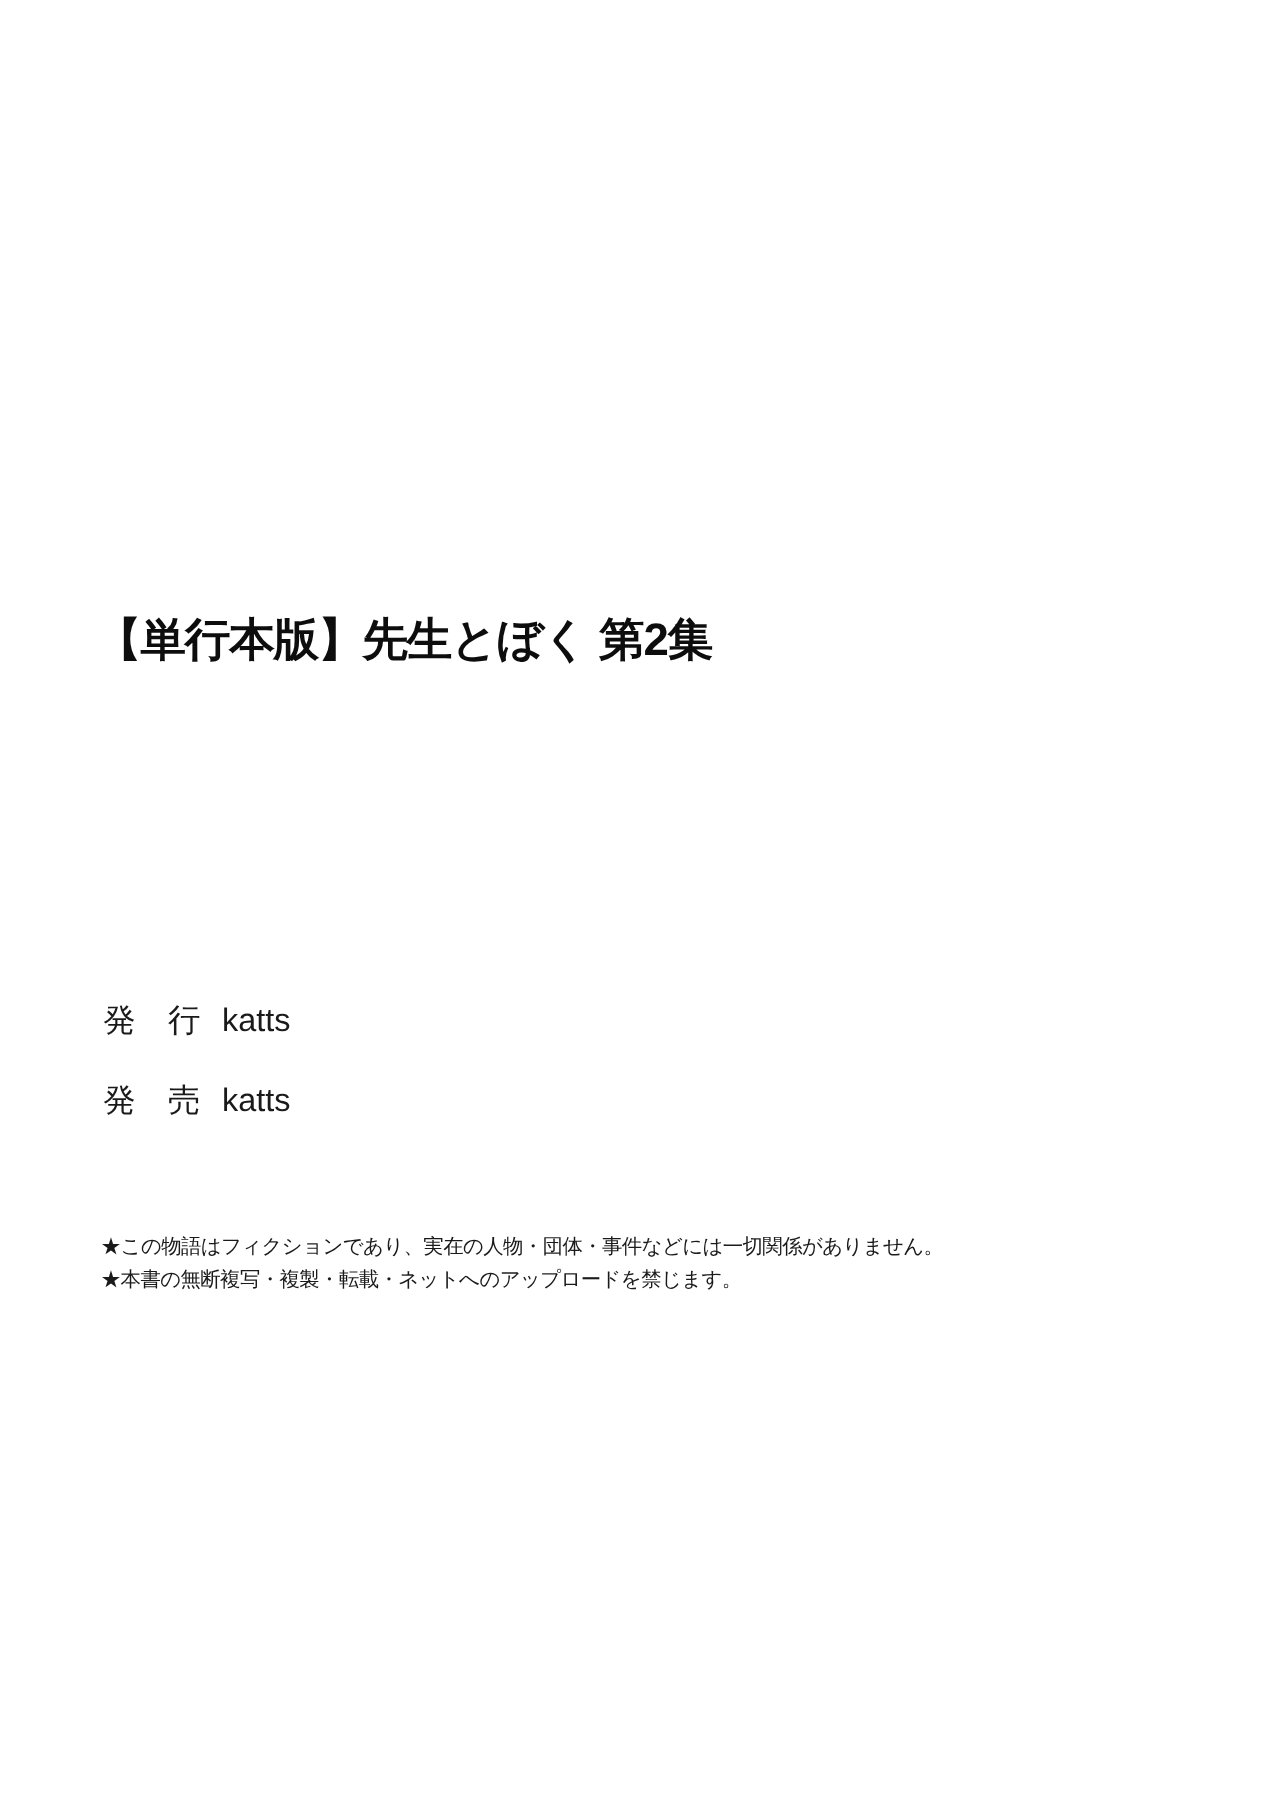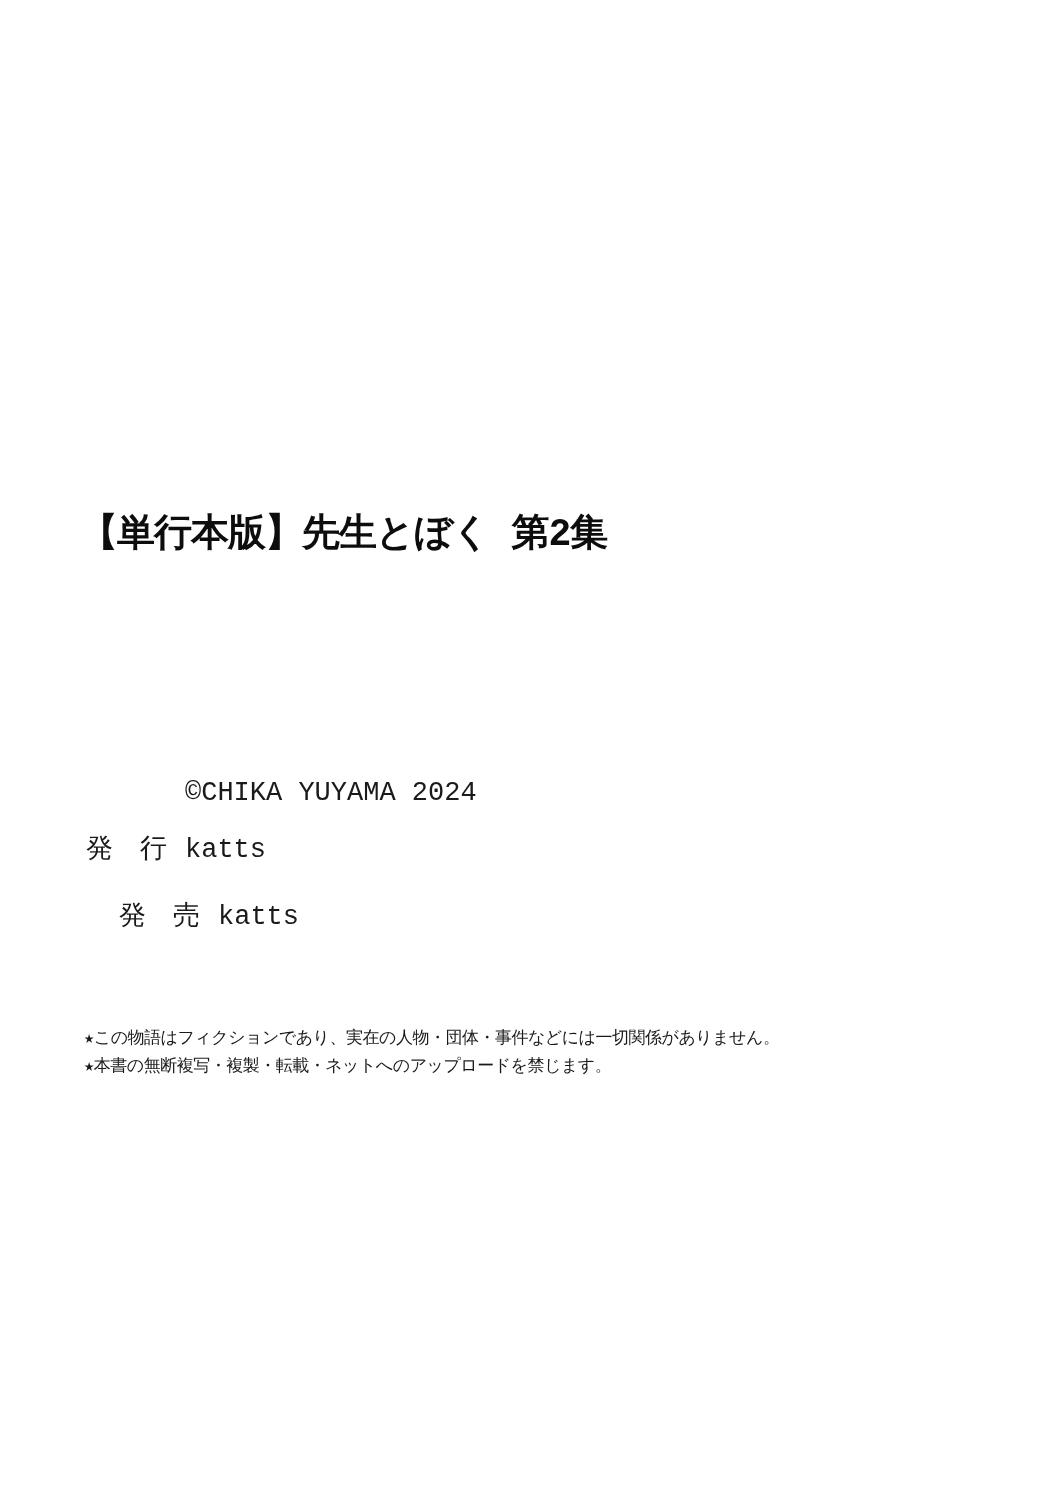--- a/index.html
+++ b/index.html
@@ -6,21 +6,21 @@
     margin: 0;
     padding: 0;
     background: #ffffff;
   }
   .page {
     position: relative;
     width: 861px;
     height: 1500px;
     background: #ffffff;
     overflow: hidden;
-    font-family: Liberation Mono, monospace;
+    font-family: Liberation Sans, sans-serif;
     color: #111111;
   }
   .title {
     position: absolute;
     left: 80px;
     top: 514px;
     margin: 0;
     font-size: 38px;
     font-weight: 700;
     letter-spacing: -1px;
@@ -40,44 +40,41 @@
     display: inline-block;
     width: 99px;
     letter-spacing: 0;
   }
   .credit-row .value {
     display: inline-block;
   }
   .row-author    { top: 742px; }
   .row-copyright { top: 780px; left: 185px; }
   .row-publisher { top: 837px; }
-  .row-seller    { top: 904px; margin-left: 33px; }
+  .row-seller    { top: 904px; }
   .notice {
     position: absolute;
     left: 84px;
     font-size: 17px;
     letter-spacing: -0.5px;
     line-height: 1;
     white-space: nowrap;
     color: #1a1a1a;
   }
   .notice-1 { top: 1030px; }
   .notice-2 { top: 1058px; }
 </style>
 </head>
 <body>
 
 <div class="page">
 
   <h1 class="title">【単行本版】先生とぼく 第2集</h1>
 
 
-  <div class="credit-row row-copyright">
-    <span class="value">©CHIKA YUYAMA 2024</span>
-  </div>
 
   <div class="credit-row row-publisher">
     <span class="label">発　行</span><span class="value">katts</span>
   </div>
 
   <div class="credit-row row-seller">
     <span class="label">発　売</span><span class="value">katts</span>
   </div>
 
   <div class="notice notice-2">★本書の無断複写・複製・転載・ネットへのアップロードを禁じます。</div>

